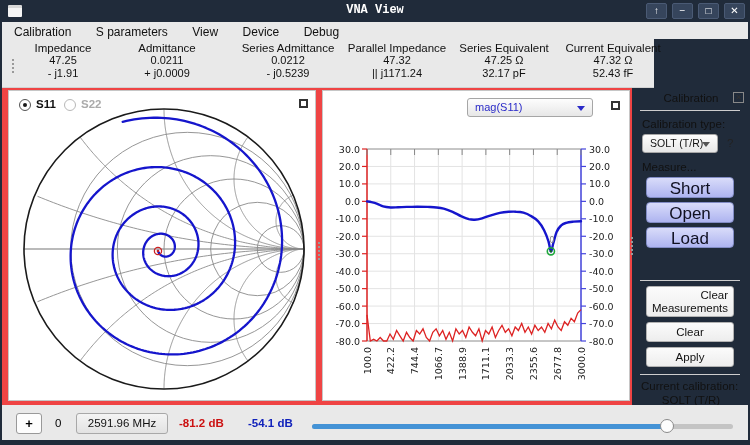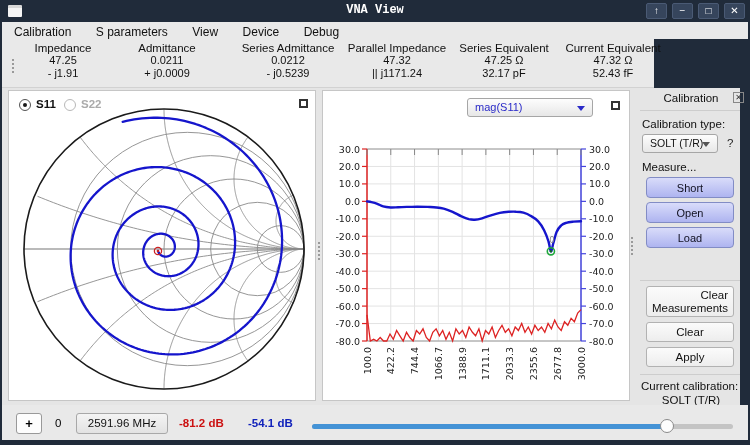--- a/index.html
+++ b/index.html
@@ -15,38 +15,38 @@
   
   #menubar{left:0;top:22px;width:746px;height:17px;background:#e9e9e9;margin-left:2px;}
   .menuitem{display:inline-block;padding:2px 10px 0 10px;font-size:12px;color:#111;cursor:pointer;}
   #toolbar{left:2px;top:39px;width:652px;height:49px;background:#e9e9e9;border-bottom:1px solid #d2d2d2;}
   .readout{position:absolute;top:3px;text-align:center;color:#111;}
   .readout .lbl{font-size:11.5px;}
   .readout .v{font-size:11px;line-height:13px;}
   .gripdot{width:2px;height:2px;background:#9a9a9a;margin:2px auto;}
   .hgripdot{display:inline-block;width:2px;height:2px;background:#9a9a9a;margin:0 1px;vertical-align:middle;}
   
-  #content{left:2px;top:88px;width:738px;height:352px;background:#e5e5e5;}
+  #content{left:2px;top:88px;width:630px;height:352px;background:#ef4444;}
   .pane{position:absolute;background:#fff;border:1px solid #c6c6c6;}
   .detach{position:absolute;width:9px;height:9px;border:2px solid #333;background:#fff;cursor:pointer;}
   
   .radio{position:absolute;width:12px;height:12px;border-radius:50%;background:#fff;}
   .radio.on{border:1px solid #555;}
   .radio.off{border:1px solid #b8b8b8;}
   .radio.on::after{content:"";position:absolute;left:3px;top:3px;width:4px;height:4px;border-radius:50%;background:#1a1a1a;}
   .radiolbl{position:absolute;font-size:11.5px;font-weight:bold;}
   
   .dd{position:absolute;height:19px;border:1px solid #a6a6a6;border-radius:3px;
       background:linear-gradient(#fdfdfd,#e7e7e7);font-size:11px;line-height:17px;padding-left:7px;cursor:pointer;}
   .dd .arrow{position:absolute;right:7px;top:7px;width:0;height:0;border-left:4px solid transparent;border-right:4px solid transparent;}
   
   #calpane{left:632px;top:0px;width:114px;height:316px;font-size:11.5px;color:#111;}
   .sep{position:absolute;left:6px;width:100px;height:1px;background:#cdcdcd;}
   .calbtn{position:absolute;left:12px;width:88px;height:21px;border:1px solid #828cc5;border-radius:4px;
-          background:linear-gradient(#d9dcfa,#aeb4f0);font-size:11px;color:#101020;cursor:pointer;text-align:center;line-height:19px;}
+          background:linear-gradient(#d9dcfa,#aeb4f0);font-size:17px;color:#101020;cursor:pointer;text-align:center;line-height:19px;}
   .stdbtn{position:absolute;left:12px;width:88px;border:1px solid #b2b2b2;border-radius:3px;
           background:linear-gradient(#fbfbfb,#ededed);font-size:11.5px;color:#111;cursor:pointer;
           display:flex;align-items:center;justify-content:center;text-align:right;line-height:13px;}
   
   #statusbar{left:2px;top:405px;width:746px;height:35px;background:#e9e9e9;}
   #freqbtn{position:absolute;left:74px;top:8px;width:92px;height:21px;border:1px solid #a8a8a8;border-radius:3px;
            background:linear-gradient(#f4f4f4,#e2e2e2);font-size:11.5px;text-align:center;line-height:19px;color:#111;cursor:pointer;}
   #plusbtn{position:absolute;left:14px;top:8px;width:26px;height:21px;border:1px solid #999;border-radius:3px;
            background:#fdfdfd;font-size:13px;font-weight:bold;text-align:center;line-height:18px;cursor:pointer;}
   .dbval{position:absolute;top:12px;font-size:11.5px;font-weight:bold;}

